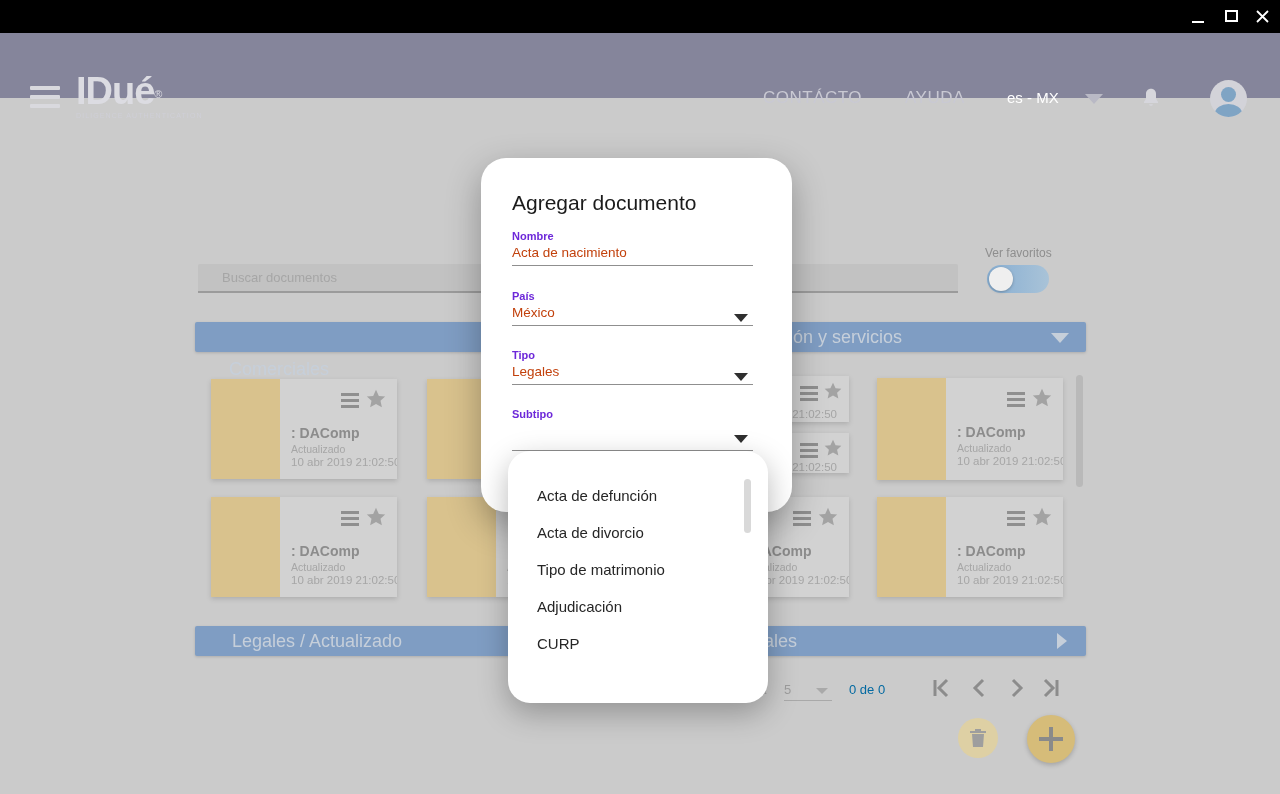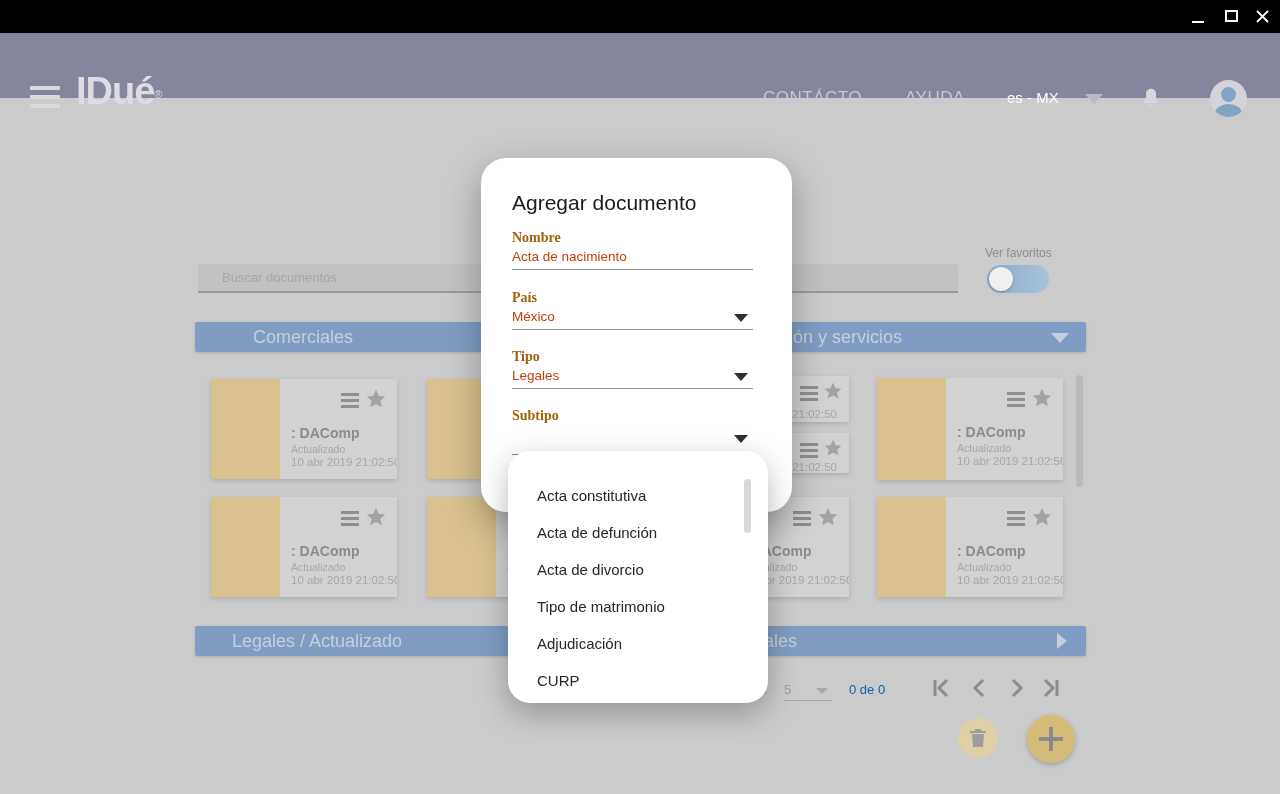--- a/index.html
+++ b/index.html
@@ -77,21 +77,21 @@
   .fab-add { left:1027px; top:715px; width:48px; height:48px; background:#d6bc79; box-shadow:0 2px 5px rgba(0,0,0,.2); }
   .fab-delete svg { position:absolute; left:11px; top:10px; }
   .plus-h { position:absolute; left:12px; top:22px; width:24px; height:3.5px; background:#8a8a8a; }
   .plus-v { position:absolute; left:22px; top:12px; width:3.5px; height:24px; background:#8a8a8a; }
   
   .modal { position:absolute; left:481px; top:158px; width:311px; height:354px; background:#fff;
     border-radius:25px; box-shadow:0 12px 35px rgba(0,0,0,.3); z-index:10; }
   .modal-title { position:absolute; left:31px; top:33px; font-size:21px; color:#1b1b1b; }
   .field { position:absolute; left:31px; width:241px; }
   .f-nombre { top:72px; } .f-pais { top:132px; } .f-tipo { top:191px; } .f-subtipo { top:250px; }
-  .f-label { font-size:14px; font-weight:700; color:#a16207;font-family:Liberation Serif, serif; }
+  .f-label { font-size:11px; font-weight:700; color:#6d28d9; }
   .f-value { font-size:13.5px; color:#c2410c; margin-top:3px; height:17px; cursor:pointer; }
   .f-line { border-bottom:1px solid #8f8f8f; margin-top:3px; }
   .f-subtipo .f-value { height:24px; }
   .f-caret { position:absolute; right:5px; width:0; height:0;
     border-left:7px solid transparent; border-right:7px solid transparent; border-top:8px solid #2f2f2f; cursor:pointer; }
   .f-pais .f-caret, .f-tipo .f-caret { top:24px; }
   .f-subtipo .f-caret { top:27px; }
   
   .dd-panel { position:absolute; left:508px; top:451px; width:260px; height:252px; background:#fff;
     border-radius:22px; box-shadow:0 10px 30px rgba(0,0,0,.28); z-index:20; overflow:hidden; }
@@ -144,21 +144,21 @@
     </div>
   </div>
 
   <input class="search" type="text" placeholder="Buscar documentos" style="">
   <div class="fav-label">Ver favoritos</div>
   <div class="toggle">
       <div class="knob"></div>
     </div>
 
   <div class="bar" style="left:195px; top:322px; width:563px;">
-    <span class="t" style="left:58px;">Comerciales</span>
+    <span class="t" style="left:34px;margin-top:32px;">Comerciales</span>
   </div>
   <div class="bar" style="left:695px; top:322px; width:391px;">
     <span class="t" style="left:98px;">ón y servicios</span>
     <div class="caret-down" style="right:17px;"></div>
   </div>
   <div class="bar" style="left:195px; top:626px; width:563px;">
     <span class="t" style="left:37px;">Legales / Actualizado</span>
   </div>
   <div class="bar" style="left:695px; top:626px; width:391px;">
     <span class="t" style="left:69px;">ales</span>
@@ -368,21 +368,20 @@
     <div class="field f-subtipo">
       <div class="f-label">Subtipo</div>
       <div class="f-value"></div>
       <div class="f-caret"></div>
       <div class="f-line"></div>
     </div>
   </div>
 
   <div class="dd-panel">
     <ul class="dd-list" id="dd-list">
-        <li class="dd-item">Acta constitutiva</li>
         <li class="dd-item">Acta de defunción</li>
         <li class="dd-item">Acta de divorcio</li>
         <li class="dd-item">Tipo de matrimonio</li>
         <li class="dd-item">Adjudicación</li>
         <li class="dd-item">CURP</li>
       </ul>
     <div class="dd-scroll"></div>
   </div>
 
 </div>

